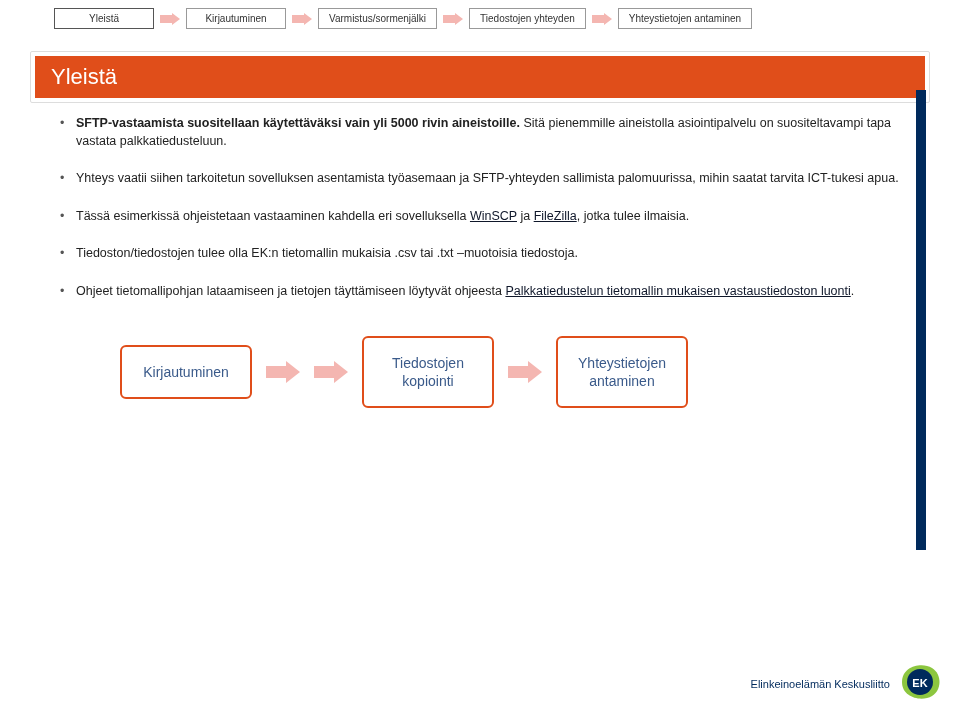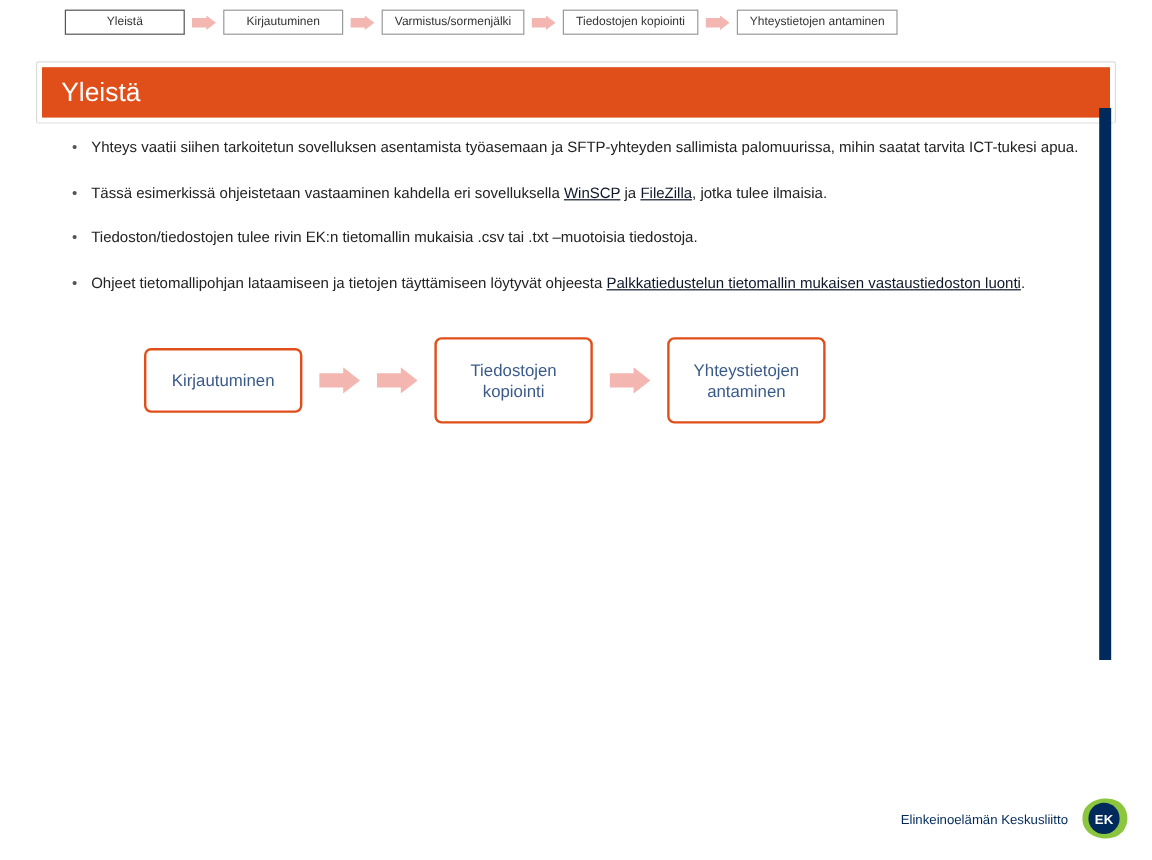--- a/index.html
+++ b/index.html
@@ -139,47 +139,50 @@
     <svg width="20" height="12" viewBox="0 0 20 12">
         <polygon points="0,2 12,2 12,0 20,6 12,12 12,10 0,10" fill="#f4b6b1"></polygon>
       </svg>
   </span>
   <div class="navbox">Varmistus/sormenjälki</div>
   <span class="arrow-sm">
     <svg width="20" height="12" viewBox="0 0 20 12">
         <polygon points="0,2 12,2 12,0 20,6 12,12 12,10 0,10" fill="#f4b6b1"></polygon>
       </svg>
   </span>
-  <div class="navbox">Tiedostojen kopiointi</div>
+  <div class="navbox">Tiedostojen yhteyden</div>
   <span class="arrow-sm">
     <svg width="20" height="12" viewBox="0 0 20 12">
         <polygon points="0,2 12,2 12,0 20,6 12,12 12,10 0,10" fill="#f4b6b1"></polygon>
       </svg>
   </span>
   <div class="navbox">Yhteystietojen antaminen</div>
 </div>
 
 <div class="banner-wrap">
   <div class="banner">Yleistä</div>
 </div>
 
 <div class="accent-bar"></div>
 
 <div class="body">
   <ul>
+    <li>
+      <span><b>SFTP-vastaamista suositellaan käytettäväksi vain yli 5000 rivin aineistoille.</b><span> Sitä pienemmille aineistolla asiointipalvelu on suositeltavampi tapa vastata palkkatiedusteluun.</span></span>
+    </li>
     <li>
       <span>Yhteys vaatii siihen tarkoitetun sovelluksen asentamista työasemaan ja SFTP-yhteyden sallimista palomuurissa, mihin saatat tarvita ICT-tukesi apua.</span>
     </li>
     <li>
       <span>
         <span>Tässä esimerkissä ohjeistetaan vastaaminen kahdella eri sovelluksella </span><a href="#">WinSCP</a><span> ja </span><a href="#">FileZilla</a><span>, jotka tulee ilmaisia.</span>
       </span>
     </li>
     <li>
-      <span>Tiedoston/tiedostojen tulee rivin EK:n tietomallin mukaisia .csv tai .txt –muotoisia tiedostoja.</span>
+      <span>Tiedoston/tiedostojen tulee olla EK:n tietomallin mukaisia .csv tai .txt –muotoisia tiedostoja.</span>
     </li>
     <li>
       <span>
         <span>Ohjeet tietomallipohjan lataamiseen ja tietojen täyttämiseen löytyvät ohjeesta </span><a href="#">Palkkatiedustelun tietomallin mukaisen vastaustiedoston luonti</a><span>.</span>
       </span>
     </li>
   </ul>
 </div>
 
 <div class="bottomflow">

